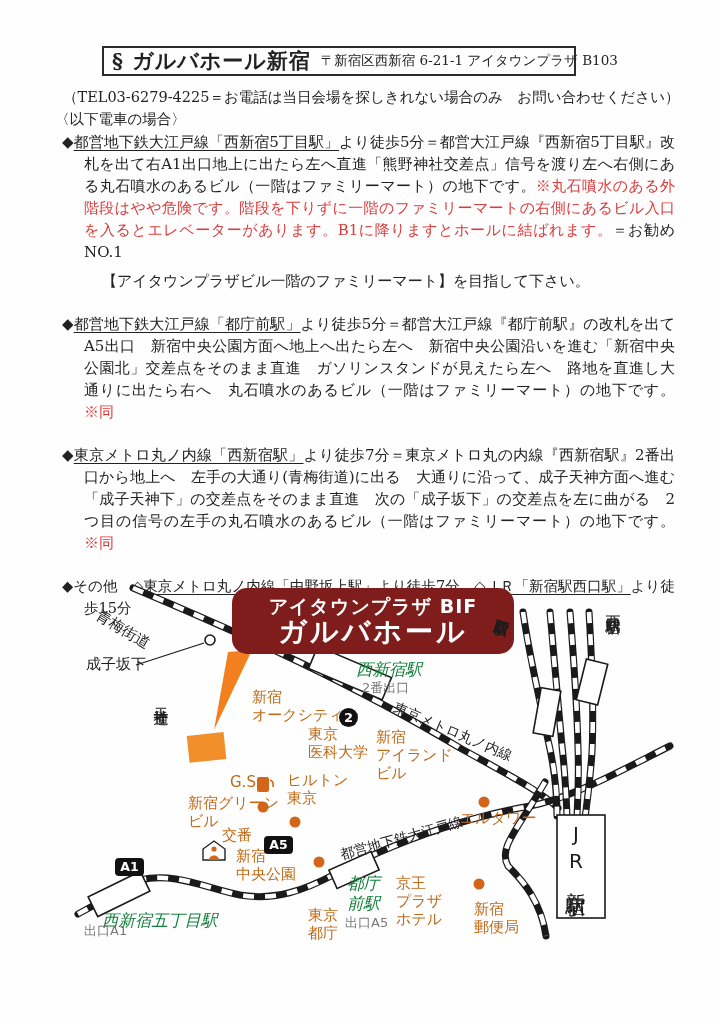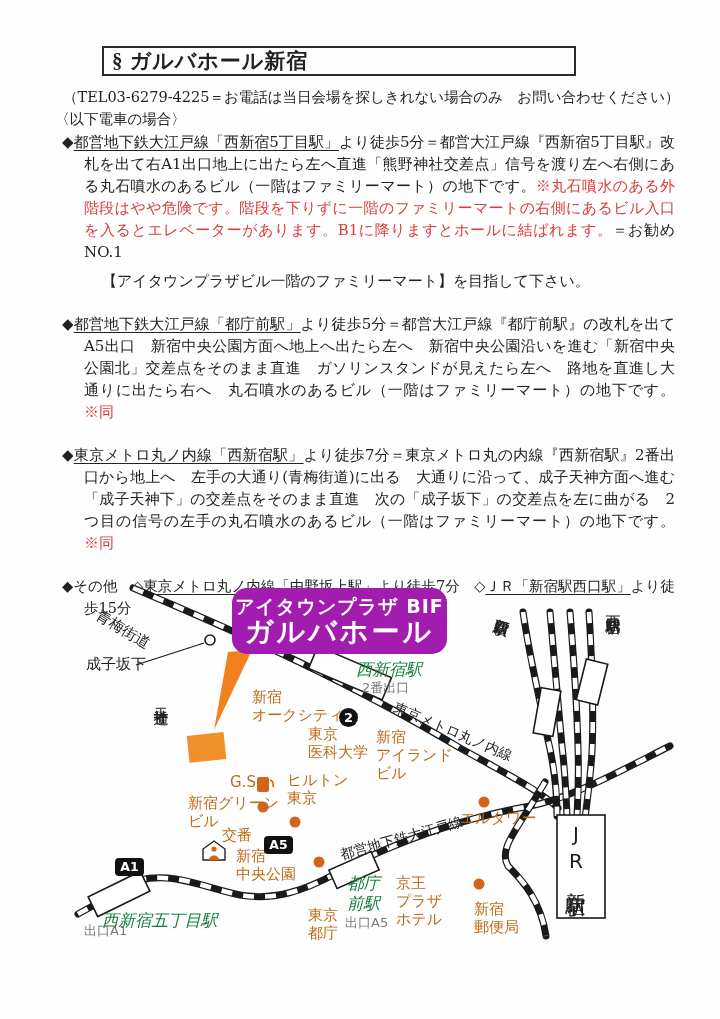--- a/index.html
+++ b/index.html
@@ -1,56 +1,57 @@
 <!DOCTYPE html>
 <html><head>
 <meta charset="utf-8">
 <style>
   html,body{margin:0;padding:0;}
   body{width:720px;height:1019px;position:relative;background:#fefefe;
        font-family:"DejaVu Serif","Liberation Serif",serif;color:#222;overflow:hidden;}
   
   .header-box{position:absolute;left:102px;top:46px;width:474px;height:30px;
       border:2px solid #2a2a2a;display:flex;align-items:center;gap:10px;padding:0 8px;box-sizing:border-box;}
-  .title{font-size:21px;font-weight:bold;letter-spacing:1px;white-space:nowrap;font-family:Liberation Serif, serif;}
+  .title{font-size:21px;font-weight:bold;letter-spacing:1px;white-space:nowrap;}
   .address{font-size:13.5px;white-space:nowrap;}
   .tel{position:absolute;left:63px;top:88px;font-size:14.5px;white-space:nowrap;}
   .train-heading{position:absolute;left:55px;top:110px;font-size:14.5px;}
   .routes{position:absolute;left:62px;top:131px;width:613px;}
   .route{margin:0;padding-left:22px;text-indent:-22px;font-size:15px;line-height:22px;text-align:justify;}
   .route.mt{margin-top:21px;}
   .route.small{font-size:14.5px;}
   .u{text-decoration:underline;text-underline-offset:3px;margin-top:7px;}
   .red{color:#DB3B3B;}
   .note{margin:7px 0 0 24px;font-size:15px;line-height:22px;}
   .note .l2{margin-left:16px;}
   
   .map{position:absolute;left:0;top:570px;width:720px;height:449px;
        font-family:"DejaVu Sans","Liberation Sans",sans-serif;}
   .map svg{position:absolute;left:0;top:0;}
   .mlabel{position:absolute;font-size:15px;line-height:18px;color:#C06A18;white-space:pre-line;}
   .mblack{color:#1c1c1c;}
   .mgray{color:#7a7a7a;font-size:13px;}
   .vert{writing-mode:vertical-rl;text-orientation:upright;letter-spacing:1px;}
-  .callout{position:absolute;left:232px;top:18px;width:215px;height:66px;background:#a21caf;
+  .callout{position:absolute;left:232px;top:18px;width:282px;height:66px;background:#7f1d1d;
       border-radius:15px;display:flex;flex-direction:column;align-items:center;justify-content:center;color:#fff;}
   .callout .c1{font-size:19px;font-weight:bold;letter-spacing:1px;line-height:22px;}
   .callout .c2{font-size:28px;font-weight:bold;letter-spacing:3px;line-height:30px;}
   .badge{position:absolute;background:#111;color:#fff;font-weight:bold;font-size:12.5px;
       border-radius:4px;width:29px;height:18px;text-align:center;line-height:18px;}
   .badge.round{border-radius:50%;width:19px;height:19px;font-size:13px;line-height:19px;}
   .sta{font-size:16.5px;color:#15803d;line-height:19.5px;white-space:pre-line;font-style:italic;}
 </style>
 </head>
 <body>
 
 <div>
 
   <div class="header-box">
     <span class="title">§ ガルバホール新宿</span>
+    <span class="address">〒新宿区西新宿 6-21-1 アイタウンプラザ B103</span>
   </div>
   <div class="tel">（TEL03-6279-4225＝お電話は当日会場を探しきれない場合のみ　お問い合わせください）</div>
   <div class="train-heading">〈以下電車の場合〉</div>
 
   <div class="routes">
     <p class="route"><span>◆</span><span class="u">都営地下鉄大江戸線「西新宿5丁目駅」</span><span>より徒歩5分＝都営大江戸線『西新宿5丁目駅』改札を出て右A1出口地上に出たら左へ直進「熊野神社交差点」信号を渡り左へ右側にある丸石噴水のあるビル（一階はファミリーマート）の地下です。</span><span class="red">※丸石噴水のある外階段はやや危険です。階段を下りずに一階のファミリーマートの右側にあるビル入口を入るとエレベーターがあります。B1に降りますとホールに結ばれます。</span><span>＝お勧めNO.1</span></p>
     <div class="note">
       <div class="l2">【アイタウンプラザビル一階のファミリーマート】を目指して下さい。</div>
     </div>
     <p class="route mt"><span>◆</span><span class="u">都営地下鉄大江戸線「都庁前駅」</span><span>より徒歩5分＝都営大江戸線『都庁前駅』の改札を出てA5出口　新宿中央公園方面へ地上へ出たら左へ　新宿中央公園沿いを進む「新宿中央公園北」交差点をそのまま直進　ガソリンスタンドが見えたら左へ　路地を直進し大通りに出たら右へ　丸石噴水のあるビル（一階はファミリーマート）の地下です。　</span><span class="red">※同</span></p>

